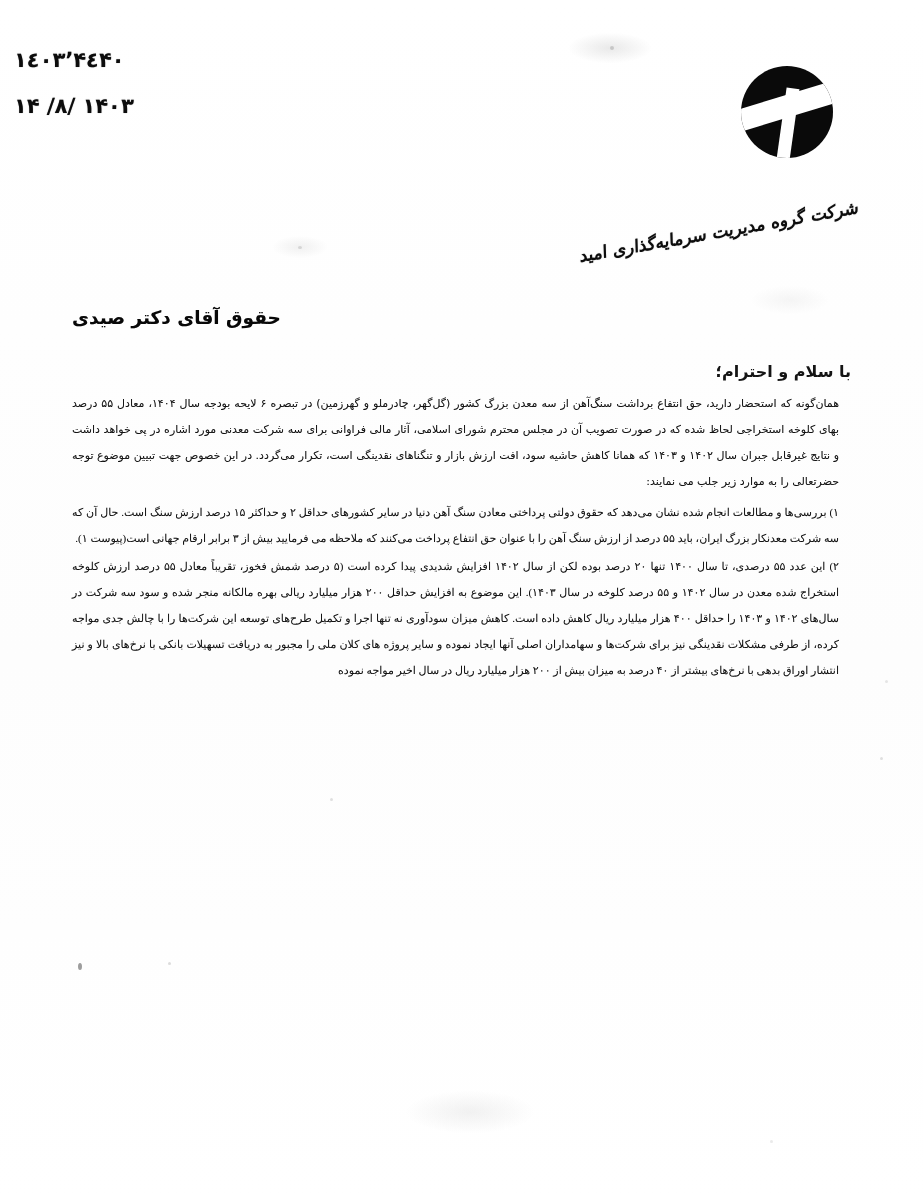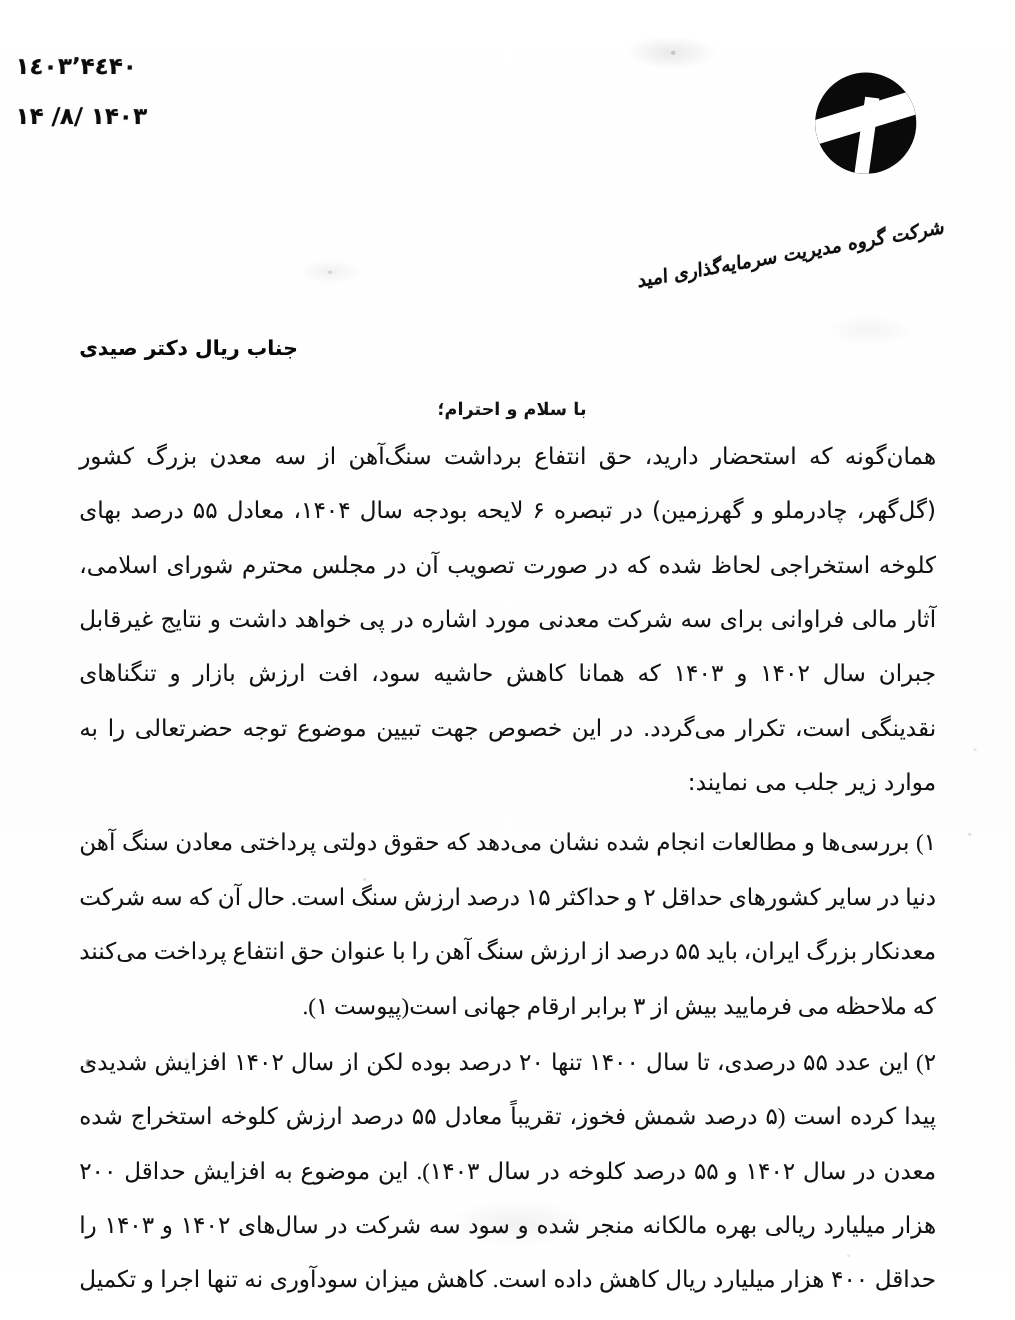--- a/index.html
+++ b/index.html
@@ -168,35 +168,35 @@
     font-weight: 700;
     color: #080808;
     line-height: 1.95;
     letter-spacing: -0.2px;
     text-shadow: 0 0 .6px rgba(0,0,0,.35);
   }
 
   .salutation {
     margin-top: 26px;
     margin-bottom: 10px;
-    text-align: center;
+    text-align: right;
     font-size: 16px;
     font-weight: 600;
     color: #141414;
     padding-left: 8px;
     letter-spacing: -0.2px;
   }
 
   .para {
-    font-size: 21px;
+    font-size: 11px;
     line-height: 2.35;
     color: #121212;
     text-align: justify;
     text-justify: inter-word;
-    margin: 0 0 4px 0;
+    margin: 0 12px 4px 0;
     letter-spacing: -0.15px;
     text-shadow: 0 0 .5px rgba(0,0,0,.22);
   }
   .para.intro { margin-top: 2px; }
 
   .numbered {
     margin-top: 6px;
   }
   .numbered .para { margin-bottom: 2px; font-family: Liberation Serif, serif; }
 
@@ -231,21 +231,21 @@
     <div class="calligraphy-block">
       <div class="callig-disc"></div>
       <div class="callig-text">شرکت گروه مدیریت سرمایه‌گذاری امید</div>
     </div>
 
   </div>
 
   <div class="letter-body">
 
     <div class="addressee">
-      <div class="line">جناب ریال دکتر صیدی</div>
+      <div class="line">حقوق آقای دکتر صیدی</div>
     </div>
 
     <div class="salutation">با سلام و احترام؛</div>
 
     <p class="para intro">همان‌گونه که استحضار دارید، حق انتفاع برداشت سنگ‌آهن از سه معدن بزرگ کشور (گل‌گهر، چادرملو و گهرزمین) در تبصره ۶ لایحه بودجه سال ۱۴۰۴، معادل ۵۵ درصد بهای کلوخه استخراجی لحاظ شده که در صورت تصویب آن در مجلس محترم شورای اسلامی، آثار مالی فراوانی برای سه شرکت معدنی مورد اشاره در پی خواهد داشت و نتایج غیرقابل جبران سال ۱۴۰۲ و ۱۴۰۳ که همانا کاهش حاشیه سود، افت ارزش بازار و تنگناهای نقدینگی است، تکرار می‌گردد. در این خصوص جهت تبیین موضوع توجه حضرتعالی را به موارد زیر جلب می نمایند:</p>
 
     <div class="numbered">
 
       <p class="para">
         <span>۱)</span>

